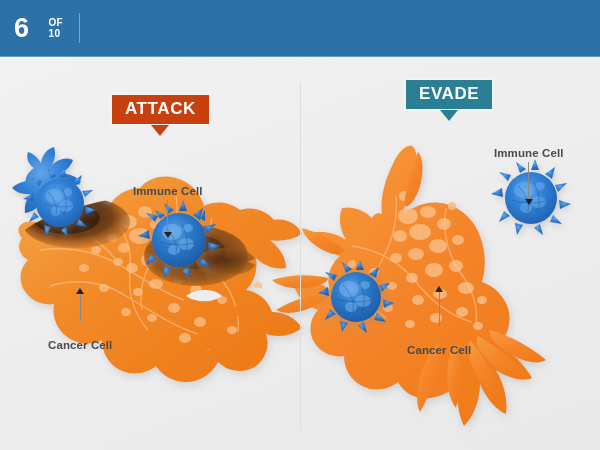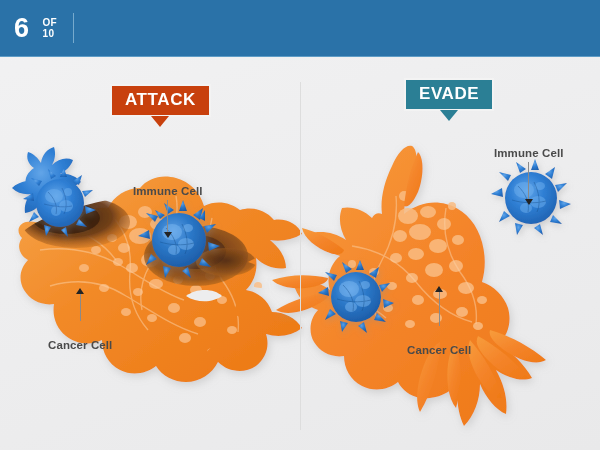--- a/index.html
+++ b/index.html
@@ -40,21 +40,21 @@
     margin-left: 14px;
   }
   .hdr-num {
     color: #ffffff;
     font-size: 27px;
     font-weight: bold;
     line-height: 27px;
     letter-spacing: -0.5px;
   }
   .hdr-frac {
-    margin-left: 14px;
+    margin-left: 20px;
     display: flex;
     flex-direction: column;
     justify-content: center;
     line-height: 11px;
   }
   .hdr-of, .hdr-den {
     color: #ffffff;
     font-size: 10px;
     font-weight: bold;
     letter-spacing: 0.3px;
@@ -83,21 +83,21 @@
     background: #dddddd;
   }
 
   
   .badge-wrap {
     position: absolute;
     display: flex;
     flex-direction: column;
     align-items: center;
   }
-  .badge-wrap.attack { left: 110px; top: 84px; text-align: right; }
+  .badge-wrap.attack { left: 110px; top: 93px; text-align: right; }
   .badge-wrap.evade  { left: 404px; top: 78px; }
 
   .badge {
     padding: 5px 13px 6px 13px;
     font-size: 17px;
     font-weight: bold;
     color: #ffffff;
     letter-spacing: 0.6px;
     line-height: 18px;
     box-sizing: border-box;

